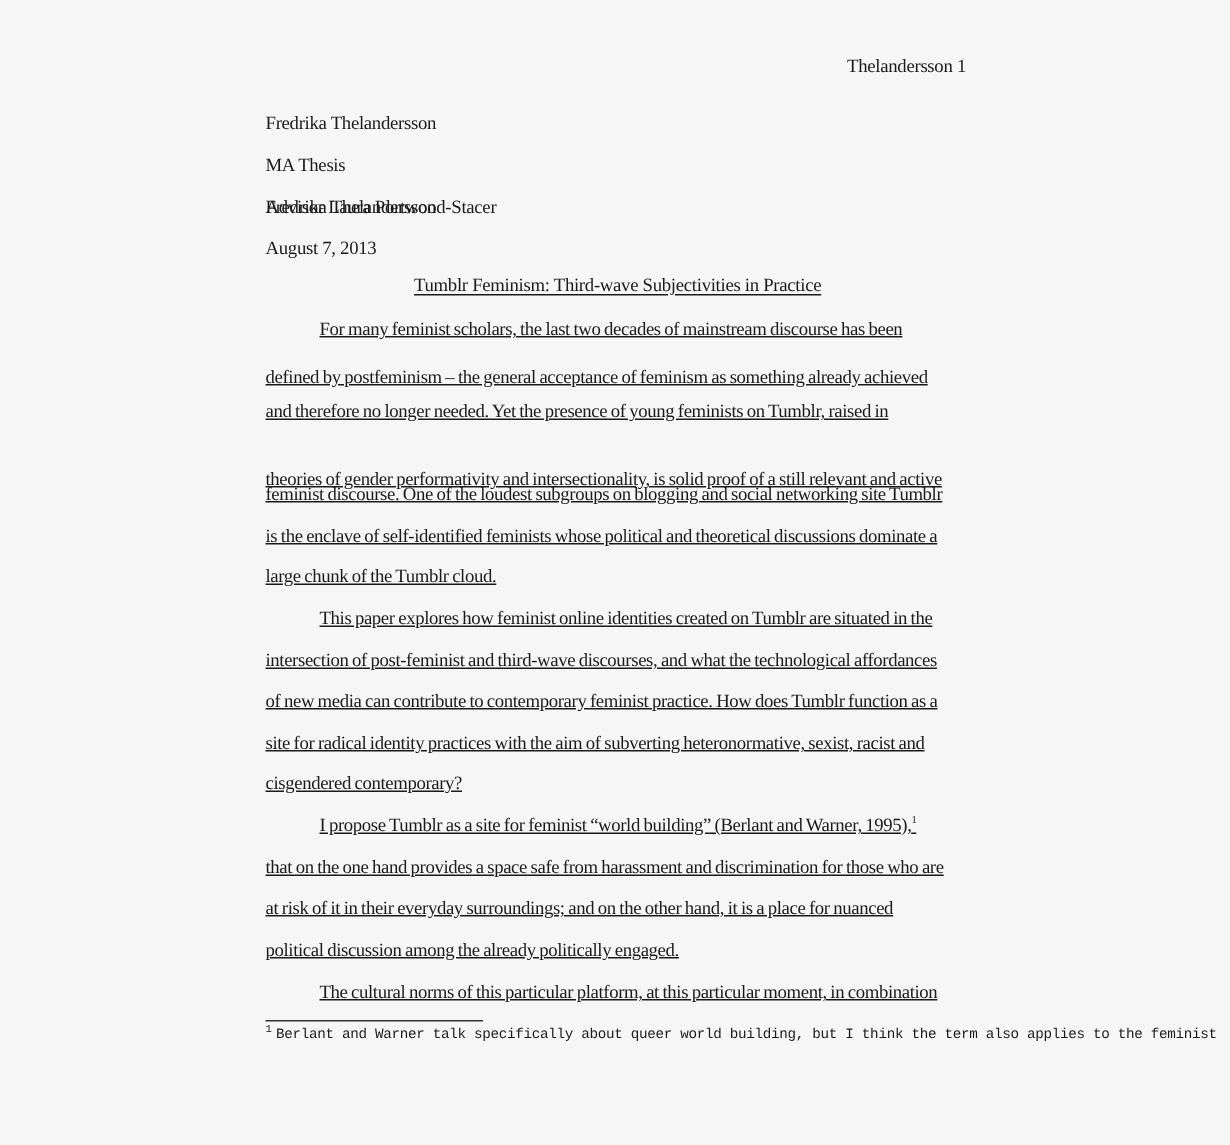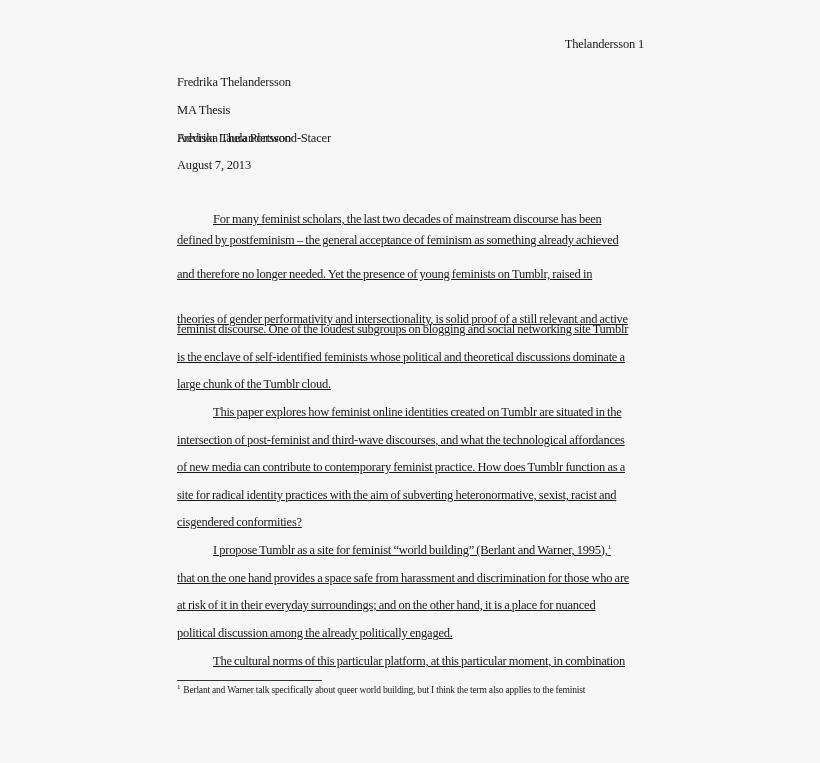--- a/index.html
+++ b/index.html
@@ -72,20 +72,21 @@
       border-top: 1px solid #333;
     }
     .footnote {
       position: absolute;
       left: 177px;
       top: 684px;
       width: 480px;
       font-size: 9.5px;
       line-height: 12.5px;
       letter-spacing: -0.2px;
+      font-family: Liberation Mono, monospace;
     }
     .footnote .fnnum {
       font-size: 7px;
       vertical-align: super;
       line-height: 0;
       margin-right: 3px;
     }
     .footnote div { white-space: nowrap; }
   </style>
 </head>
@@ -96,37 +97,38 @@
   <div class="running-header">Thelandersson 1</div>
 
   <div class="meta-line" style="top:131px">Fredrika Thelandersson</div>
   <div class="meta-line" style="top:159px;top:104px;"></div>
 
   <div class="meta-line" style="top:75px">Fredrika Thelandersson</div>
   <div class="meta-line" style="top:103px">MA Thesis</div>
   <div class="meta-line" style="top:131px">Advisor Laura Portwood-Stacer</div>
   <div class="meta-line" style="top:158px">August 7, 2013</div>
 
+  <div class="title">Tumblr Feminism: Third-wave Subjectivities in Practice</div>
 
   <div class="body-text" style="top:212px">
     <div class="line indent" style="top:0px">For many feminist scholars, the last two decades of mainstream discourse has been</div>
-    <div class="line" style="top:21px">defined by postfeminism – the general acceptance of feminism as something already achieved</div>
+    <div class="line" style="top:32px">defined by postfeminism – the general acceptance of feminism as something already achieved</div>
     <div class="line" style="top:55px">and therefore no longer needed. Yet the presence of young feminists on Tumblr, raised in</div>
     <div class="line" style="top:100px">theories of gender performativity and intersectionality, is solid proof of a still relevant and active</div>
     <div class="line" style="top:110px">feminist discourse. One of the loudest subgroups on blogging and social networking site Tumblr</div>
     <div class="line" style="top:138px">is the enclave of self-identified feminists whose political and theoretical discussions dominate a</div>
     <div class="line" style="top:165px">large chunk of the Tumblr cloud.</div>
   </div>
 
   <div class="body-text" style="top:405px">
     <div class="line indent" style="top:0px">This paper explores how feminist online identities created on Tumblr are situated in the</div>
     <div class="line" style="top:28px">intersection of post-feminist and third-wave discourses, and what the technological affordances</div>
     <div class="line" style="top:55px">of new media can contribute to contemporary feminist practice. How does Tumblr function as a</div>
     <div class="line" style="top:83px">site for radical identity practices with the aim of subverting heteronormative, sexist, racist and</div>
-    <div class="line" style="top:110px">cisgendered conformities?</div>
+    <div class="line" style="top:110px">cisgendered contemporary?</div>
   </div>
 
   <div class="body-text" style="top:543px">
     <div class="line indent" style="top:0px"><span>I propose Tumblr as a site for feminist “world building” (Berlant and Warner, 1995),</span><sup class="fnref">1</sup></div>
     <div class="line" style="top:28px">that on the one hand provides a space safe from harassment and discrimination for those who are</div>
     <div class="line" style="top:55px">at risk of it in their everyday surroundings; and on the other hand, it is a place for nuanced</div>
     <div class="line" style="top:83px">political discussion among the already politically engaged.</div>
   </div>
 
   <div class="body-text" style="top:654px">

